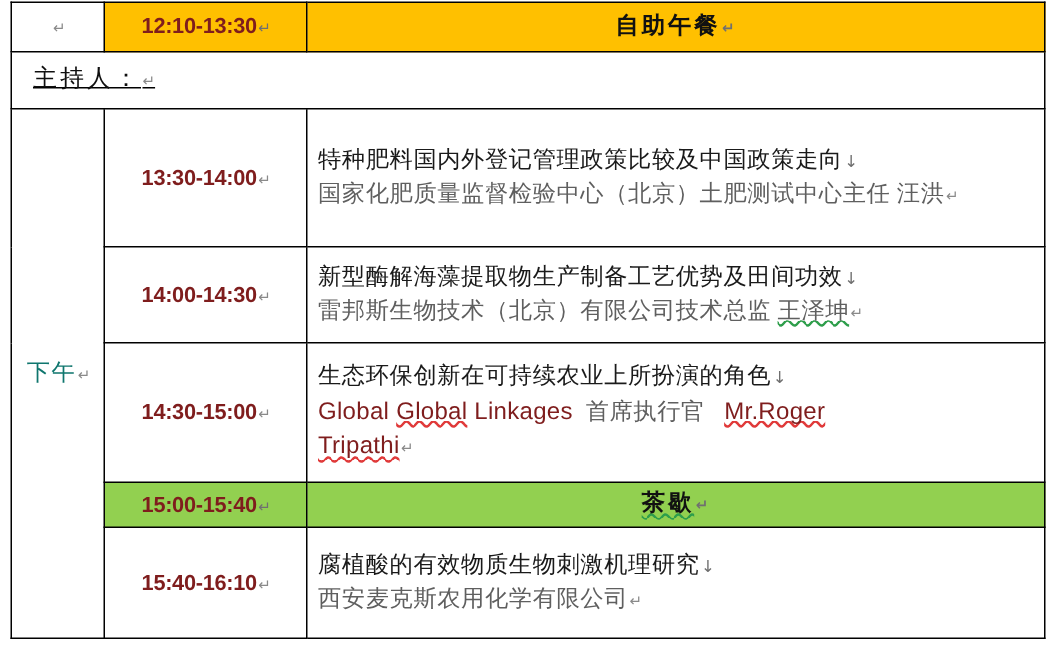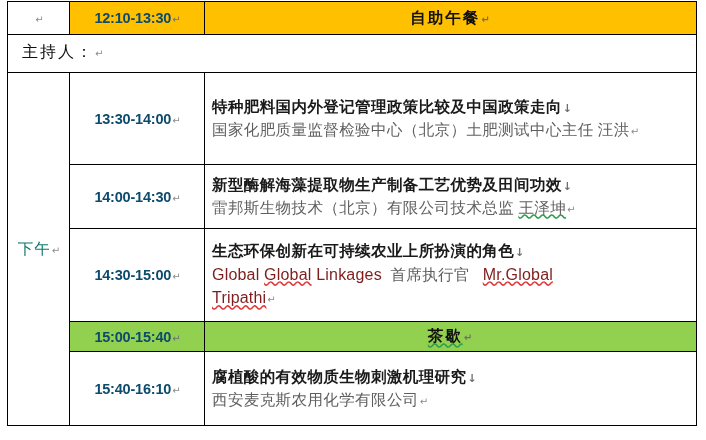--- a/index.html
+++ b/index.html
@@ -62,30 +62,30 @@
 
   
   .time-cell {
     text-align: center;
     vertical-align: middle;
   }
   .time-label {
     font-family: "Liberation Sans", "DejaVu Sans", sans-serif;
     font-weight: bold;
     font-size: 14.5px;
-    color: #0c4a6e;
+    color: #7f1d1d;
     letter-spacing: -0.2px;
     white-space: nowrap;
   }
 
   
   .detail-cell { vertical-align: middle; }
   .title-line {
     font-size: 15.5px;
-    font-weight: bold;
+    font-weight: normal;
     color: #1a1a1a;
     font-family: "Liberation Serif", "DejaVu Serif", serif;
     letter-spacing: 0.4px;
     line-height: 1.45;
   }
   .sub-line {
     font-size: 15.5px;
     color: #5f5f5f;
     font-family: "Liberation Serif", "DejaVu Serif", serif;
     letter-spacing: 0.4px;
@@ -144,21 +144,21 @@
     font-size: 16px;
     color: #0f0f0f;
     letter-spacing: 2px;
     font-family: "Liberation Serif", "DejaVu Serif", serif;
   }
 
   
   .empty-cell { text-align: center; }
 
   .r1 { height: 33px; }
-  .r2 { height: 32px; }
+  .r2 { height: 32px; text-decoration: underline; }
   .r3 { height: 92px; }
   .r4 { height: 64px; }
   .r5 { height: 93px; }
   .r6 { height: 24px; }
   .r7 { height: 74px; }
 </style>
 </head>
 <body>
 
 <div class="doc">
@@ -232,21 +232,21 @@
 
       <tr class="r5">
         <td class="time-cell">
           <div class="cell">
             <span class="time-label">14:30-15:00</span><span class="pilcrow">↵</span>
           </div>
         </td>
         <td class="detail-cell">
           <div class="cell">
             <div class="title-line"><span>生态环保创新在可持续农业上所扮演的角色</span><span class="softbrk">↓</span></div>
-            <div class="sub-line"><span class="latin">Global </span><span class="latin sq">Global</span><span class="latin"> Linkages</span>&nbsp; <span>首席执行官</span>&nbsp;&nbsp; <span class="latin sq">Mr.Global</span></div>
+            <div class="sub-line"><span class="latin">Global </span><span class="latin sq">Global</span><span class="latin"> Linkages</span>&nbsp; <span>首席执行官</span>&nbsp;&nbsp; <span class="latin sq">Mr.Roger</span></div>
             <div class="sub-line"><span class="latin sq">Tripathi</span><span class="pilcrow">↵</span></div>
           </div>
         </td>
       </tr>
 
       <tr class="r6">
         <td class="fill-green time-cell">
           <div class="cell">
             <span class="time-label">15:00-15:40</span><span class="pilcrow dark">↵</span>
           </div>

